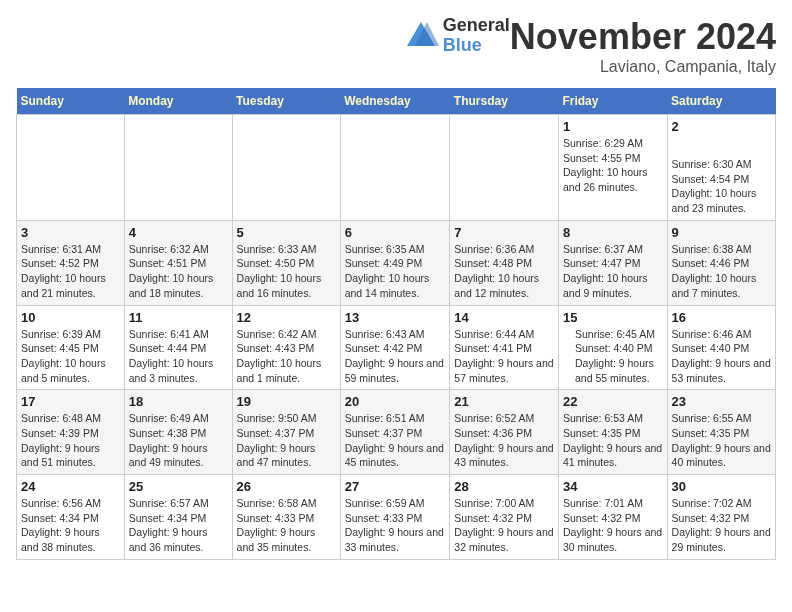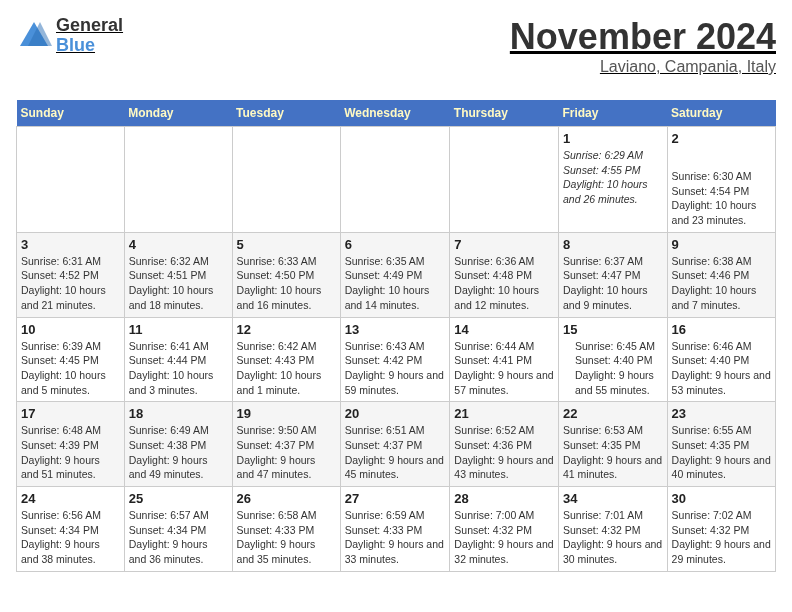--- a/index.html
+++ b/index.html
@@ -5,24 +5,23 @@
     * { box-sizing: border-box; margin: 0; padding: 0; }
     body {
       font-family: Arial, sans-serif;
       background: #fff;
       width: 792px;
       min-height: 612px;
       padding: 16px;
     }
     .header {
       display: flex;
-      justify-content: space-between;
+      justify-content: flex-end;
       align-items: flex-start;
-      margin-bottom: 24px;
-      text-decoration: underline;
+      margin-bottom: 12px;
     }
     .logo {
       display: flex;
       align-items: center;
     }
     .logo-text {
       display: flex;
       flex-direction: column;
       line-height: 1.1;
     }
@@ -127,21 +126,21 @@
   </thead>
   <tbody id="calendar-body">
   <tr>
         <td class="empty-cell"></td>
         <td class="empty-cell"></td>
         <td class="empty-cell"></td>
         <td class="empty-cell"></td>
         <td class="empty-cell"></td>
         <td>
           <span class="day-num">1</span>
-          <div class="day-info" style="white-space: pre-line; font-style: italic;">Sunrise: 6:29 AM
+          <div class="day-info" style="white-space: pre-line;">Sunrise: 6:29 AM
 Sunset: 4:55 PM
 Daylight: 10 hours and 26 minutes.</div>
         </td>
         <td>
           <span class="day-num">2</span>
           <div class="day-info" style="white-space: pre-line; margin-top: 23px;">Sunrise: 6:30 AM
 Sunset: 4:54 PM
 Daylight: 10 hours and 23 minutes.</div>
         </td>
       </tr>

